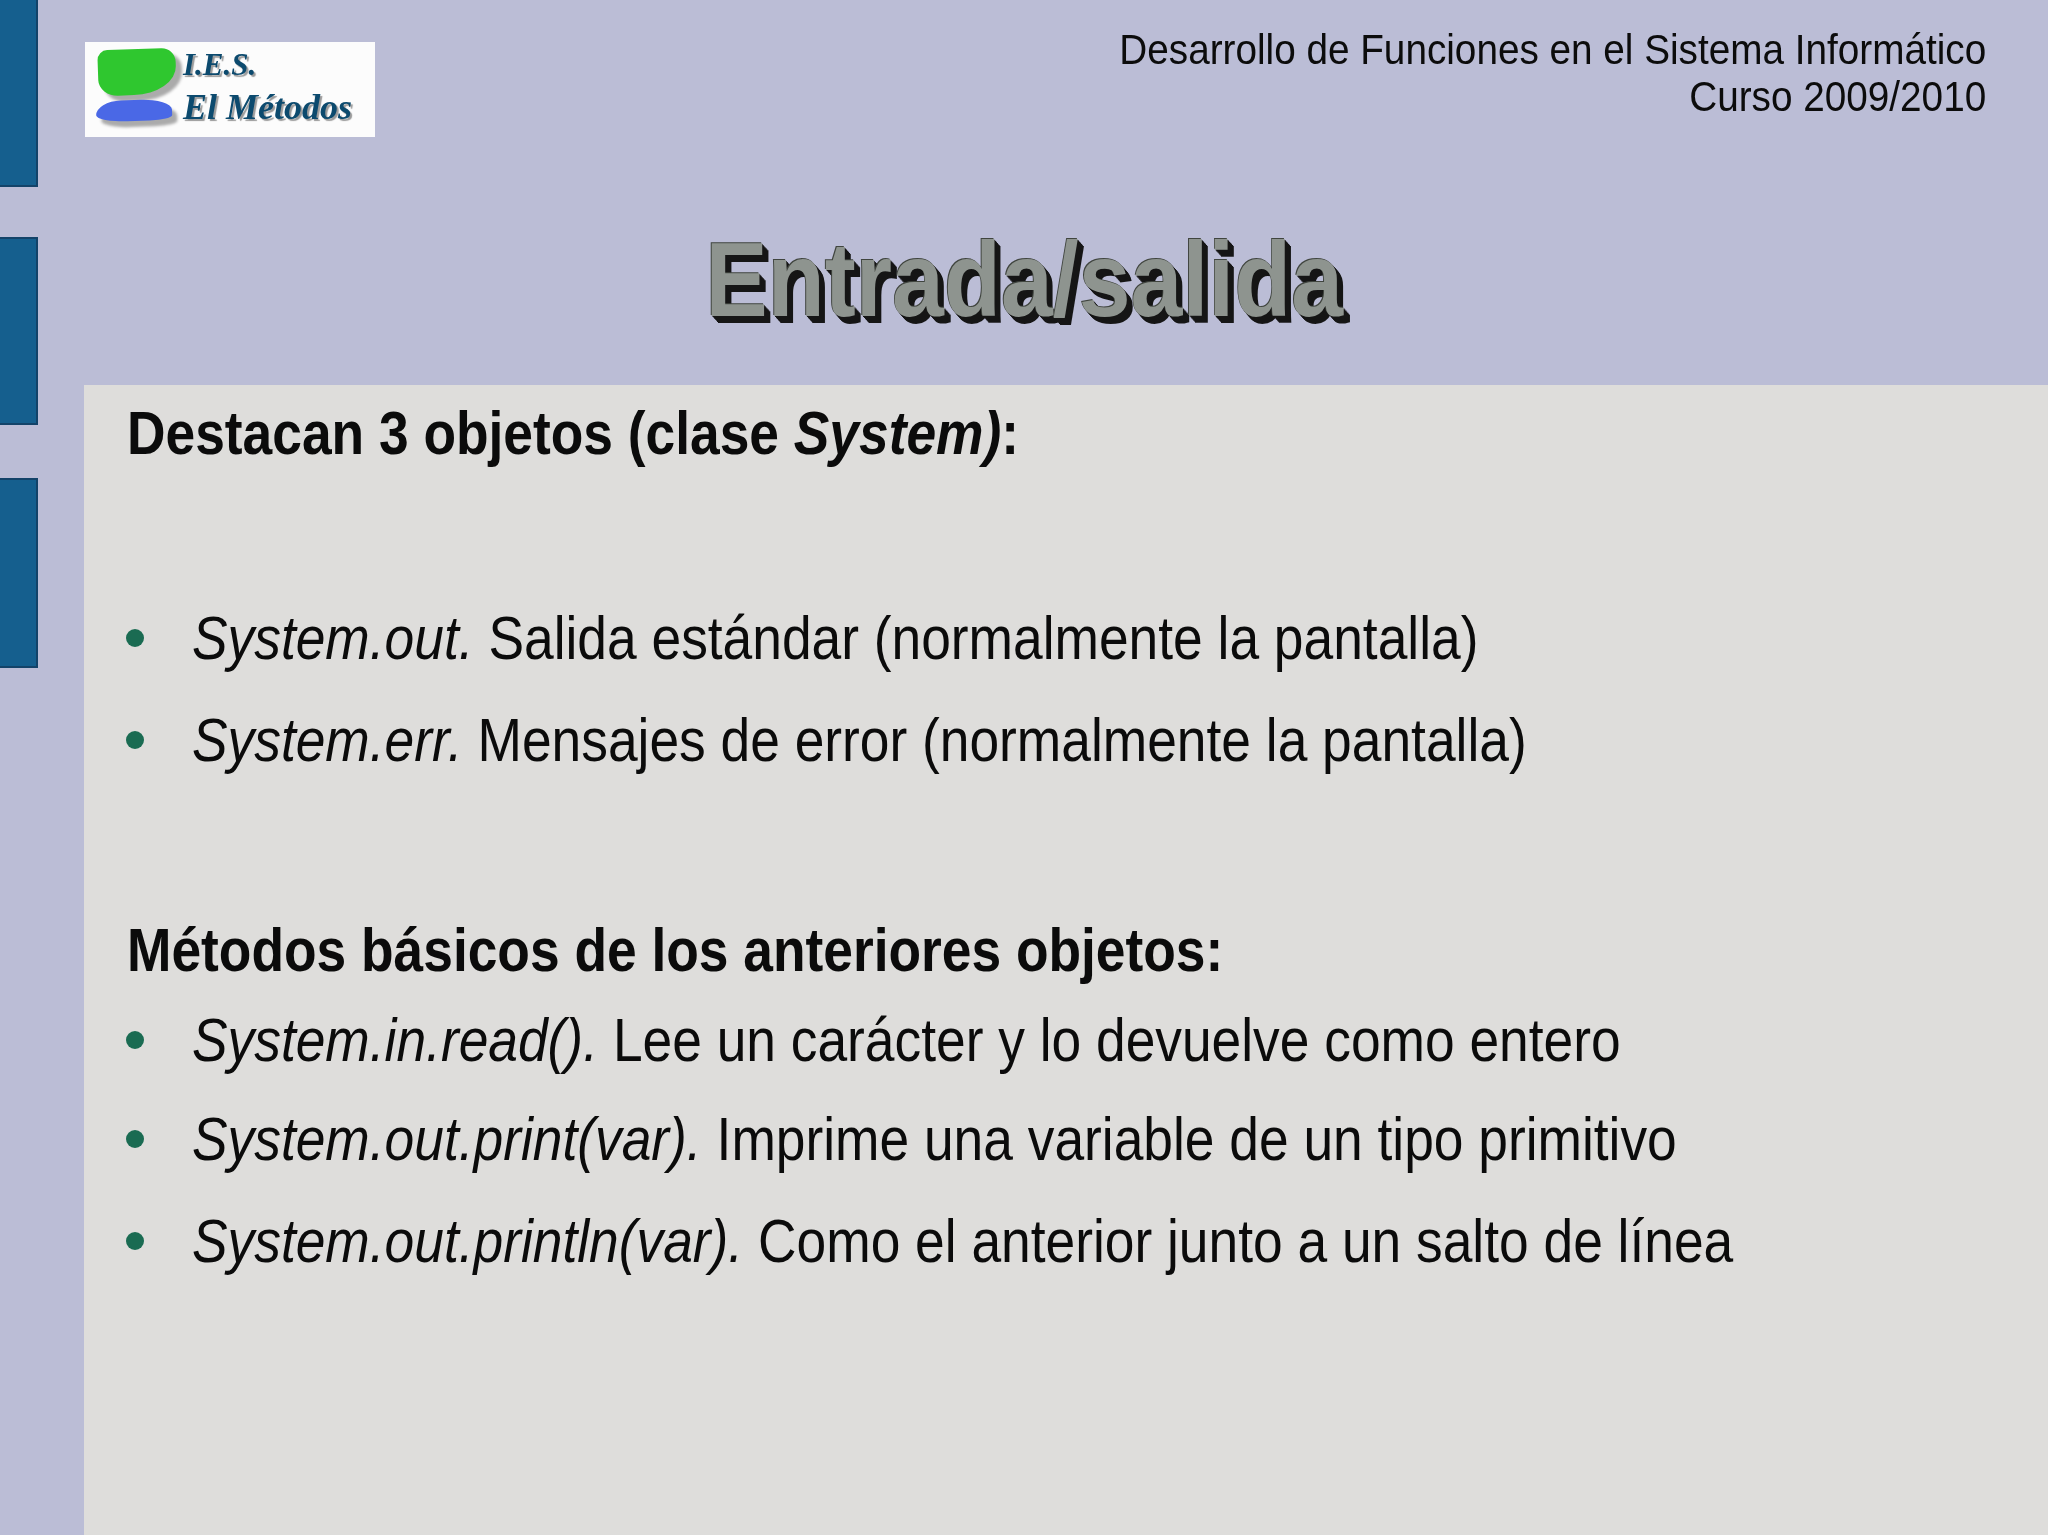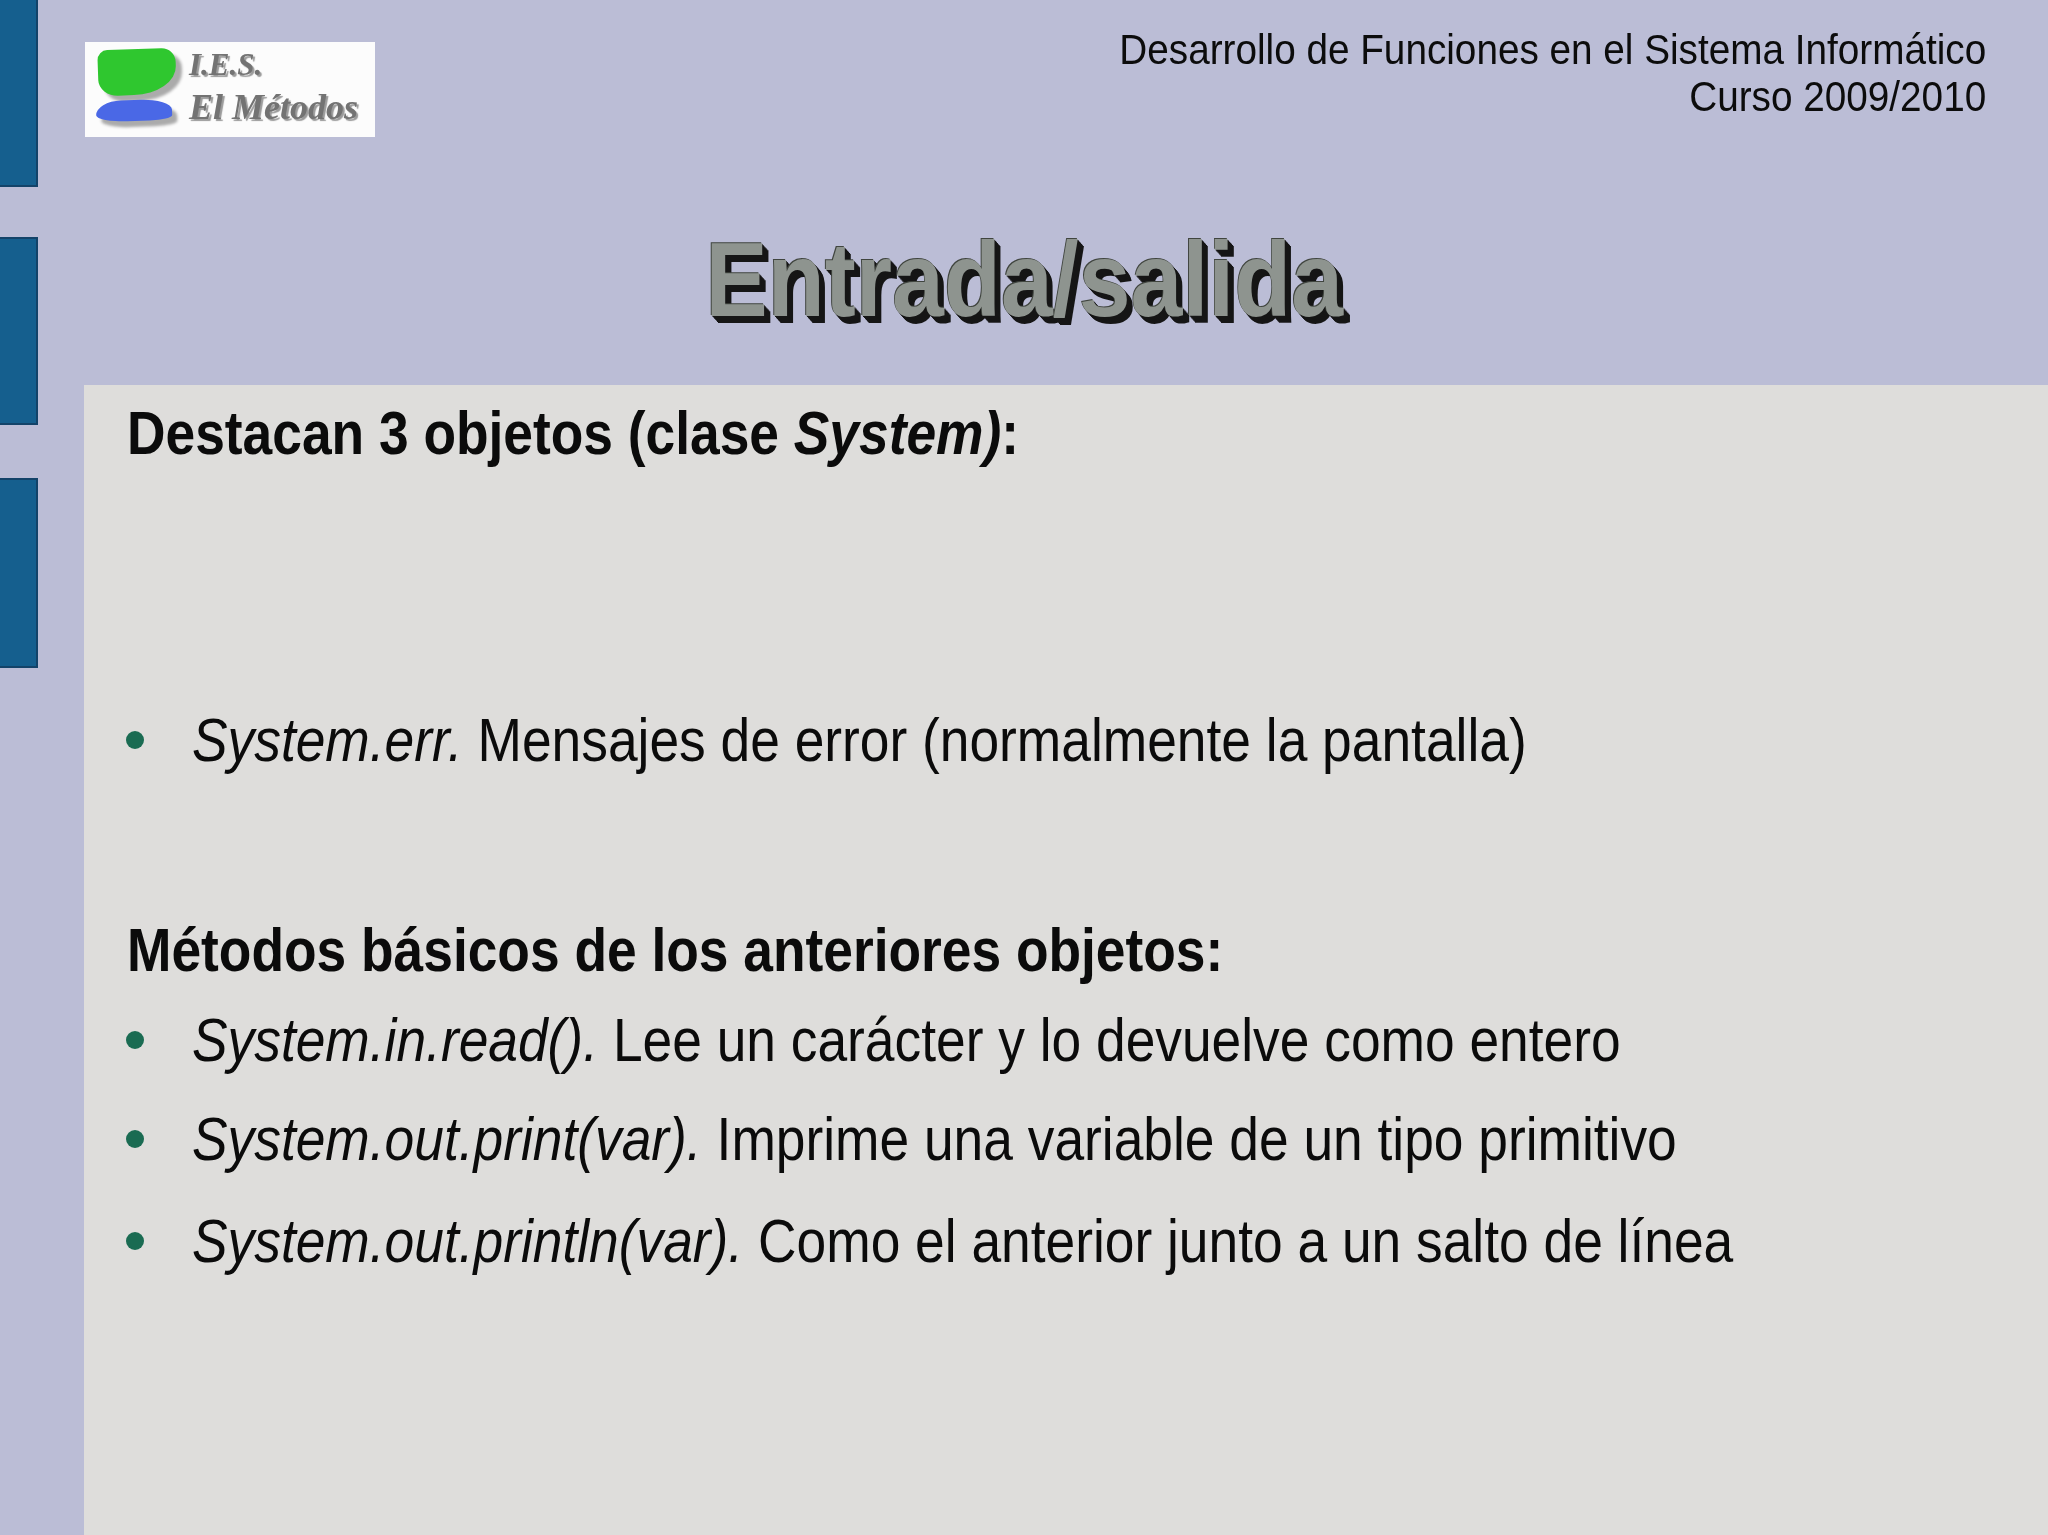--- a/index.html
+++ b/index.html
@@ -65,26 +65,26 @@
     top: 58px;
     width: 76px;
     height: 21px;
     background: #4a68e6;
     border-radius: 45% 55% 40% 55% / 90% 70% 30% 45%;
     transform: rotate(-2deg);
     box-shadow: 5px 6px 3px #ababab;
   }
   .logo-text {
     position: absolute;
-    left: 104px;
+    left: 98px;
     top: 6px;
     font-family: "Liberation Serif", "DejaVu Serif", serif;
     font-weight: bold;
     font-style: italic;
-    color: #737373;
+    color: #0c4a6e;
     text-shadow: 2px 2px 1px #9a9a9a;
     line-height: 1.1;
   }
   .logo-text .l1 { font-size: 31px; display: block; }
   .logo-text .l2 { font-size: 36px; display: block; margin-top: 6px; }
 
   
   .course-header {
     position: absolute;
     top: 26px;
@@ -204,20 +204,26 @@
 
   <div class="content-panel">
 
     <div class="sec-heading h1">
       <span class="line">
         <span>Destacan 3 objetos (clase </span><i class="term">System)</i><span>:</span>
       </span>
     </div>
 
 
+    <div class="bullet-row r2">
+      <span class="dot"></span>
+      <span class="line">
+        <i class="term">System.out.</i><span class="desc">Salida estándar (normalmente la pantalla)</span>
+      </span>
+    </div>
 
     <div class="bullet-row r3">
       <span class="dot"></span>
       <span class="line">
         <i class="term">System.err.</i><span class="desc">Mensajes de error (normalmente la pantalla)</span>
       </span>
     </div>
 
     <div class="sec-heading h2">
       <span class="line">Métodos básicos de los anteriores objetos:</span>

